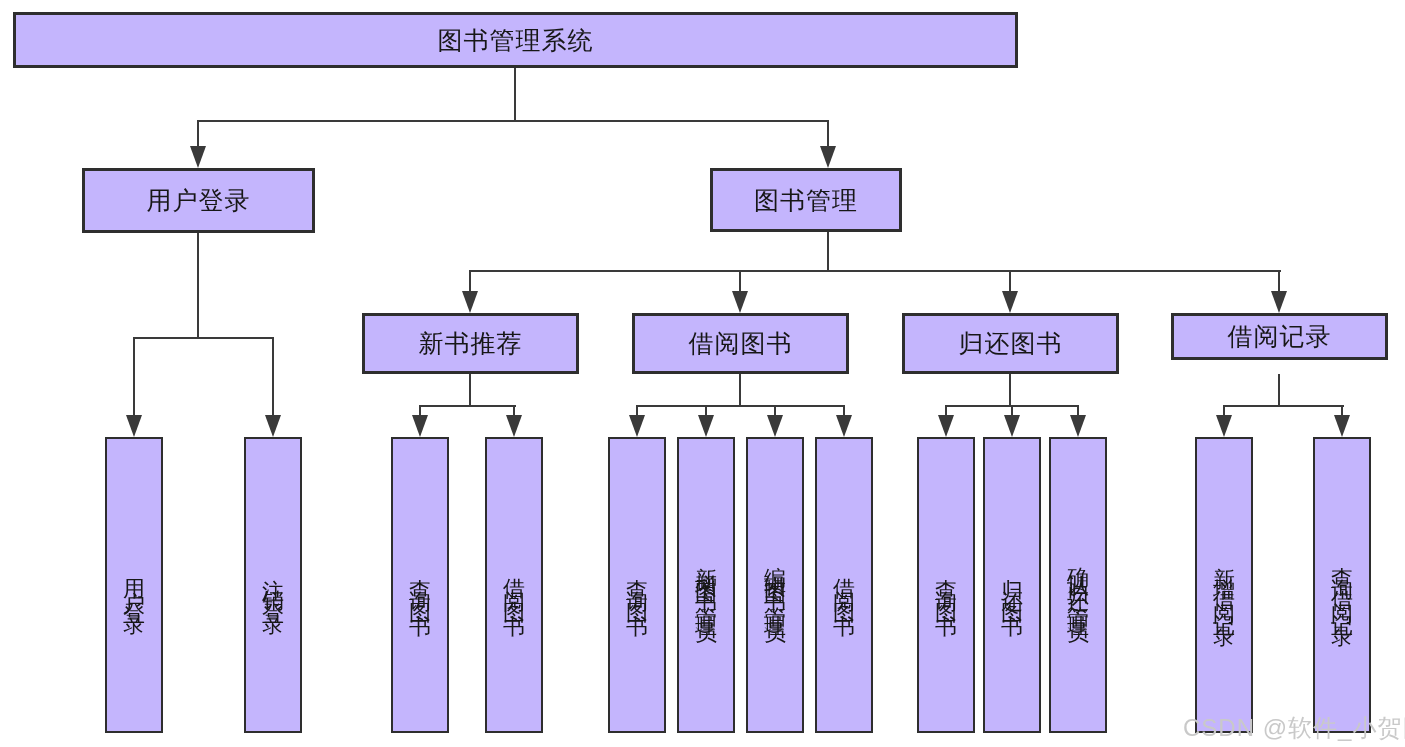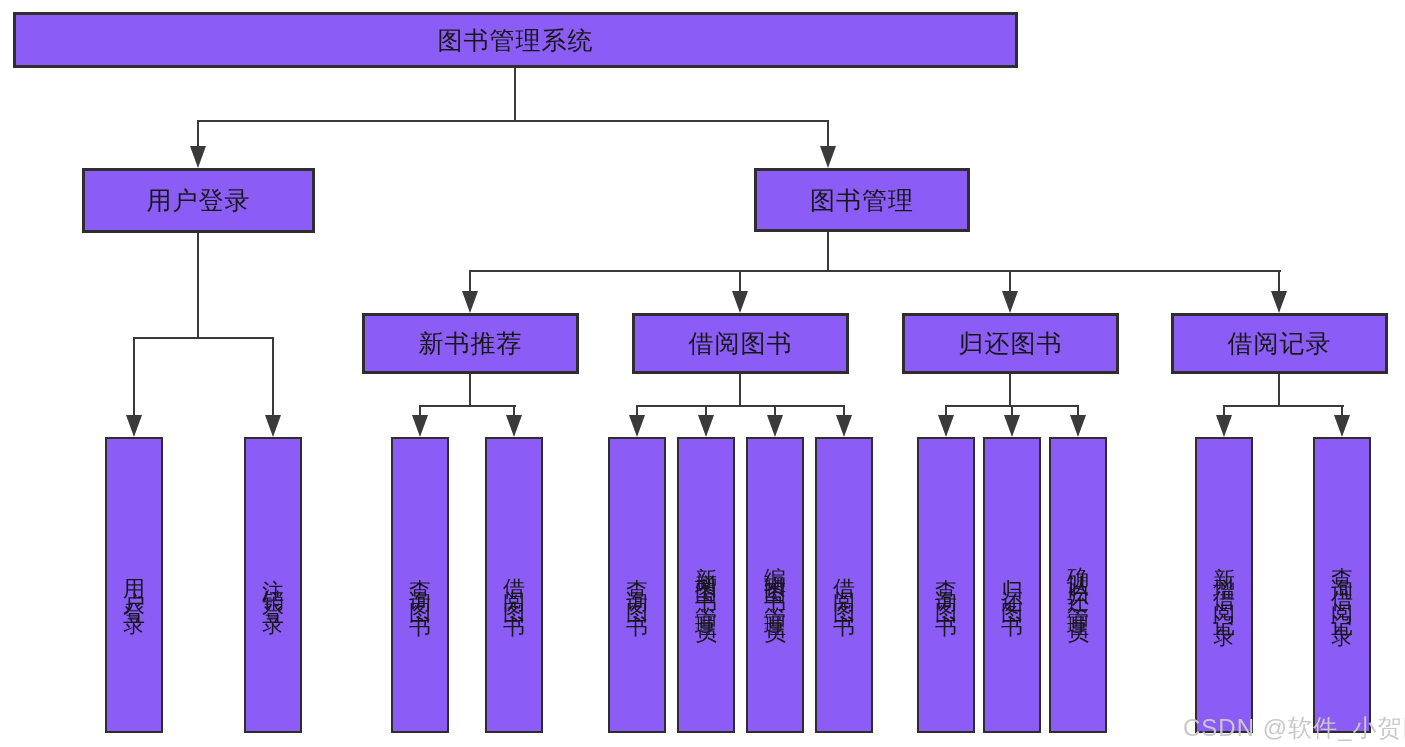--- a/index.html
+++ b/index.html
@@ -11,21 +11,21 @@
   .canvas {
     position: relative;
     width: 1405px;
     height: 747px;
     background: #ffffff;
     overflow: hidden;
   }
   
   .box {
     position: absolute;
-    background: #8b5cf6;
+    background: #c4b5fd;
     border: 3px solid #2e2e2e;
     display: flex;
     align-items: center;
     justify-content: center;
     font-size: 25px;
     letter-spacing: 1px;
     color: #171717;
     white-space: nowrap;
   }
   .leaf {
@@ -75,38 +75,38 @@
 <div class="canvas">
 
   <div class="box" style="left:13px; top:12px; width:1005px; height:56px;">图书管理系统</div>
 
   <div class="vline" style="left:514px; top:68px; height:54px;"></div>
   <div class="hline" style="left:197px; top:120px; width:632px;"></div>
   <div class="arrow" style="left:197px; top:120px; height:26px;"></div>
   <div class="arrow" style="left:827px; top:120px; height:26px;"></div>
 
   <div class="box" style="left:82px; top:168px; width:233px; height:65px;">用户登录</div>
-  <div class="box" style="left:710px; top:168px; width:216px; height:64px;margin-left:44px;">图书管理</div>
+  <div class="box" style="left:710px; top:168px; width:192px; height:64px;">图书管理</div>
 
   <div class="vline" style="left:197px; top:233px; height:106px;"></div>
   <div class="hline" style="left:133px; top:337px; width:141px;"></div>
   <div class="arrow" style="left:133px; top:337px; height:78px;"></div>
   <div class="arrow" style="left:272px; top:337px; height:78px;"></div>
 
   <div class="vline" style="left:827px; top:232px; height:40px;"></div>
   <div class="hline" style="left:469px; top:270px; width:812px;"></div>
   <div class="arrow" style="left:469px; top:270px; height:21px;"></div>
   <div class="arrow" style="left:739px; top:270px; height:21px;"></div>
   <div class="arrow" style="left:1009px; top:270px; height:21px;"></div>
   <div class="arrow" style="left:1278px; top:270px; height:21px;"></div>
 
   <div class="box" style="left:362px; top:313px; width:217px; height:61px;">新书推荐</div>
   <div class="box" style="left:632px; top:313px; width:217px; height:61px;">借阅图书</div>
   <div class="box" style="left:902px; top:313px; width:217px; height:61px;">归还图书</div>
-  <div class="box" style="left:1171px; top:313px; width:217px; height:61px;">借阅记录</div>
+  <div class="box" style="left:1171px; top:313px; width:217px; height:47px;">借阅记录</div>
 
   <div class="vline" style="left:469px; top:374px; height:33px;"></div>
   <div class="hline" style="left:419px; top:405px; width:97px;"></div>
   <div class="arrow" style="left:419px; top:405px; height:10px;"></div>
   <div class="arrow" style="left:513px; top:405px; height:10px;"></div>
 
   <div class="vline" style="left:739px; top:374px; height:33px;"></div>
   <div class="hline" style="left:636px; top:405px; width:209px;"></div>
   <div class="arrow" style="left:636px; top:405px; height:10px;"></div>
   <div class="arrow" style="left:705px; top:405px; height:10px;"></div>

